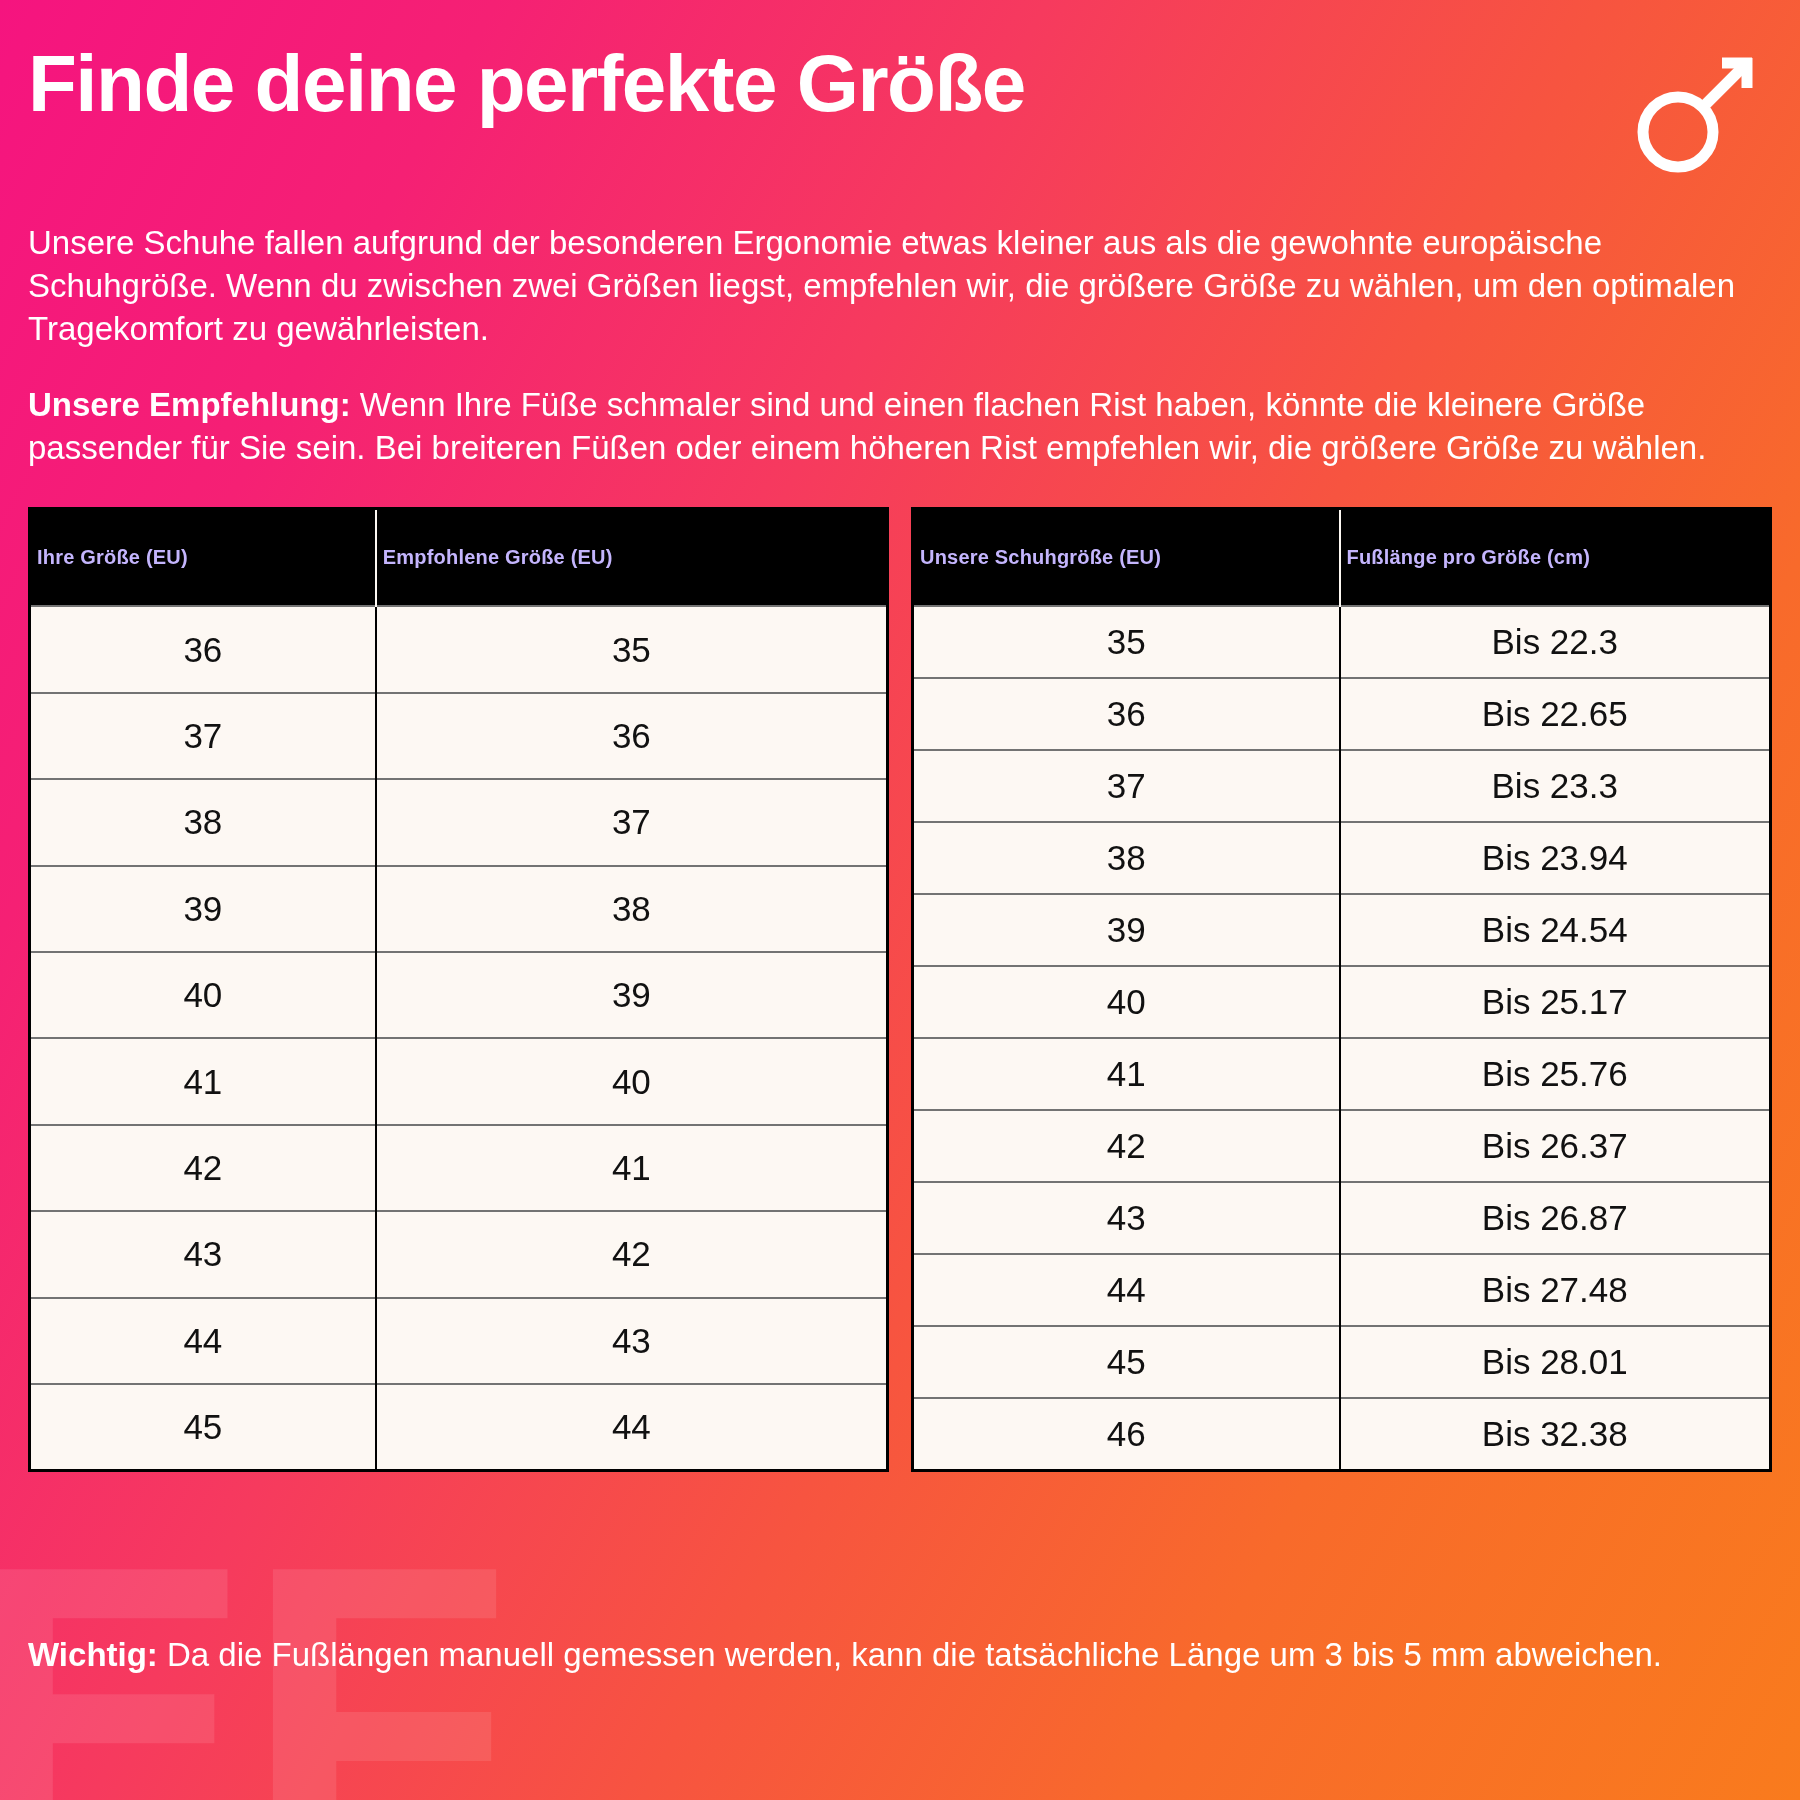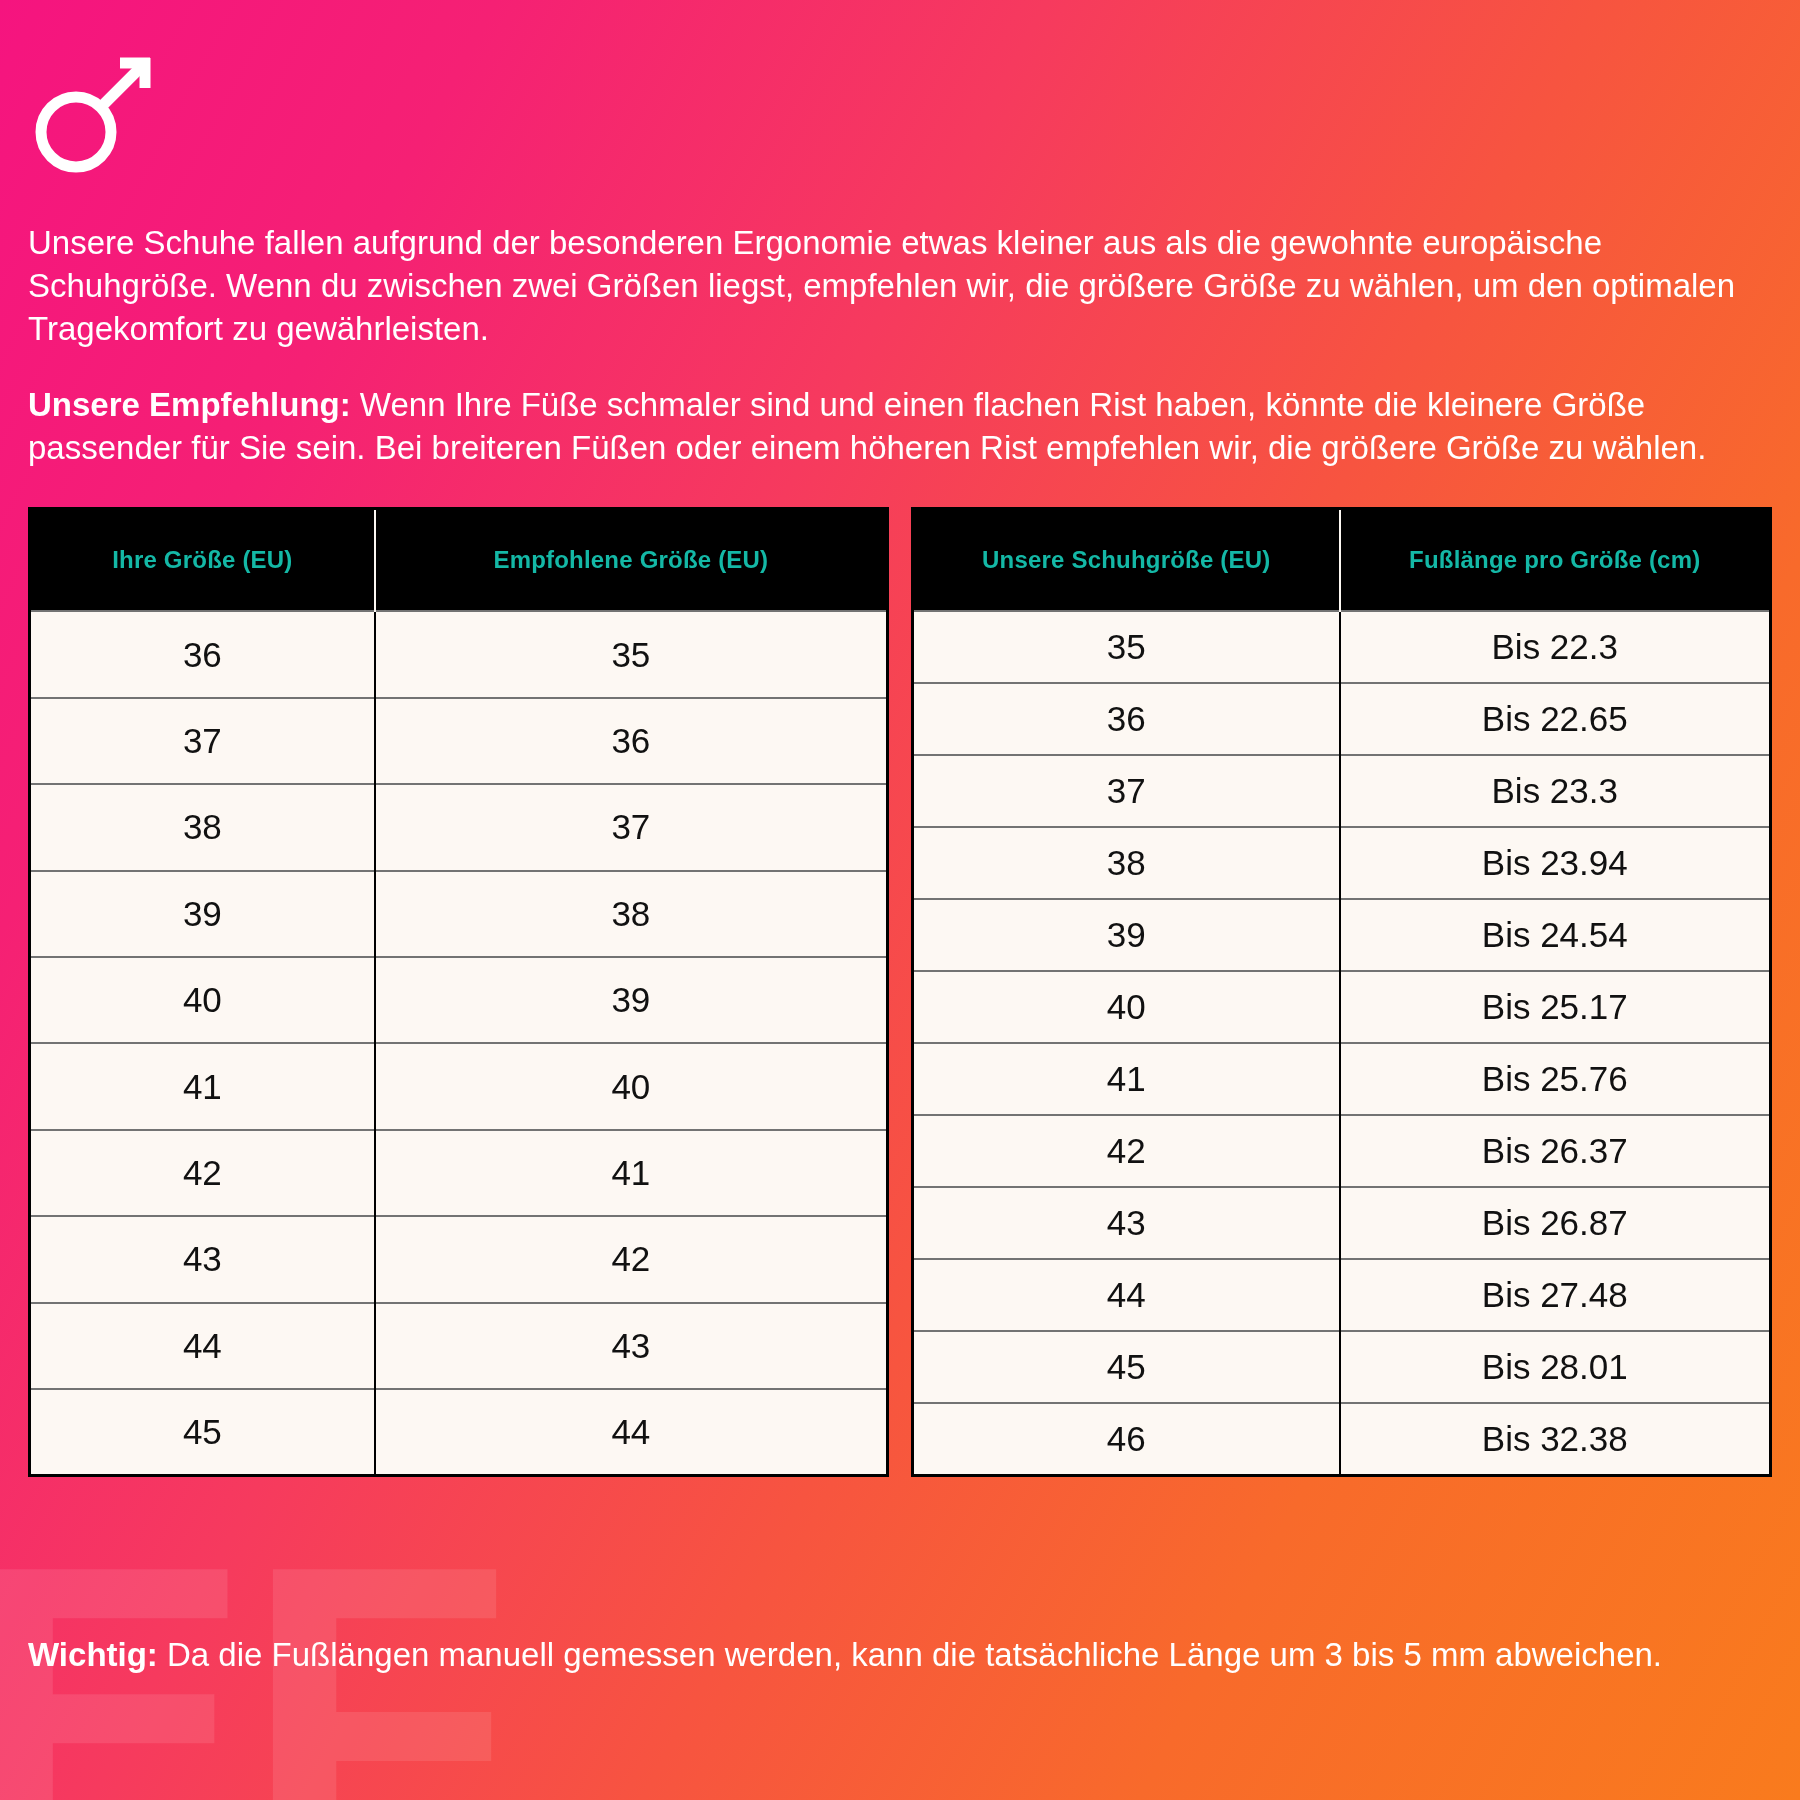--- a/index.html
+++ b/index.html
@@ -82,25 +82,25 @@
   }
   table.size-table {
     border-collapse: collapse;
     table-layout: fixed;
     background: #FDF8F3;
     flex: 1 1 0;
     border: 3px solid #000000;
   }
   table.size-table thead th {
     background: #000000;
-    color: #14b8a6;
-    font-size: 24px;
+    color: #c4b5fd;
+    font-size: 20px;
     font-weight: 700;
     padding: 36px 6px;
-    text-align: center;
+    text-align: left;
     letter-spacing: 0.2px;
   }
   table.size-table tbody td {
     font-size: 35px;
     color: #111111;
     text-align: center;
     padding: 12px 6px;
     border-top: 2px solid #737373;
     border-right: 2px solid #000000;
   }
@@ -127,20 +127,21 @@
 </head>
 <body>
 
 <div class="page">
 
   <div class="bg-watermark">EF</div>
 
   <div class="content">
 
     <div class="header-row">
+      <h1 class="title">Finde deine perfekte Größe</h1>
       <svg class="logo" viewBox="0 0 130 130" aria-hidden="true">
         <circle cx="48" cy="84" r="35" fill="none" stroke="#FFFFFF" stroke-width="11"></circle>
         <line x1="73" y1="59" x2="117" y2="15" stroke="#FFFFFF" stroke-width="11" stroke-linecap="butt"></line>
         <line x1="92" y1="15" x2="122" y2="15" stroke="#FFFFFF" stroke-width="11" stroke-linecap="butt"></line>
         <line x1="117" y1="40" x2="117" y2="10" stroke="#FFFFFF" stroke-width="11" stroke-linecap="butt"></line>
       </svg>
     </div>
 
     <p class="intro">Unsere Schuhe fallen aufgrund der besonderen Ergonomie etwas kleiner aus als die gewohnte europäische Schuhgröße. Wenn du zwischen zwei Größen liegst, empfehlen wir, die größere Größe zu wählen, um den optimalen Tragekomfort zu gewährleisten.</p>
 

